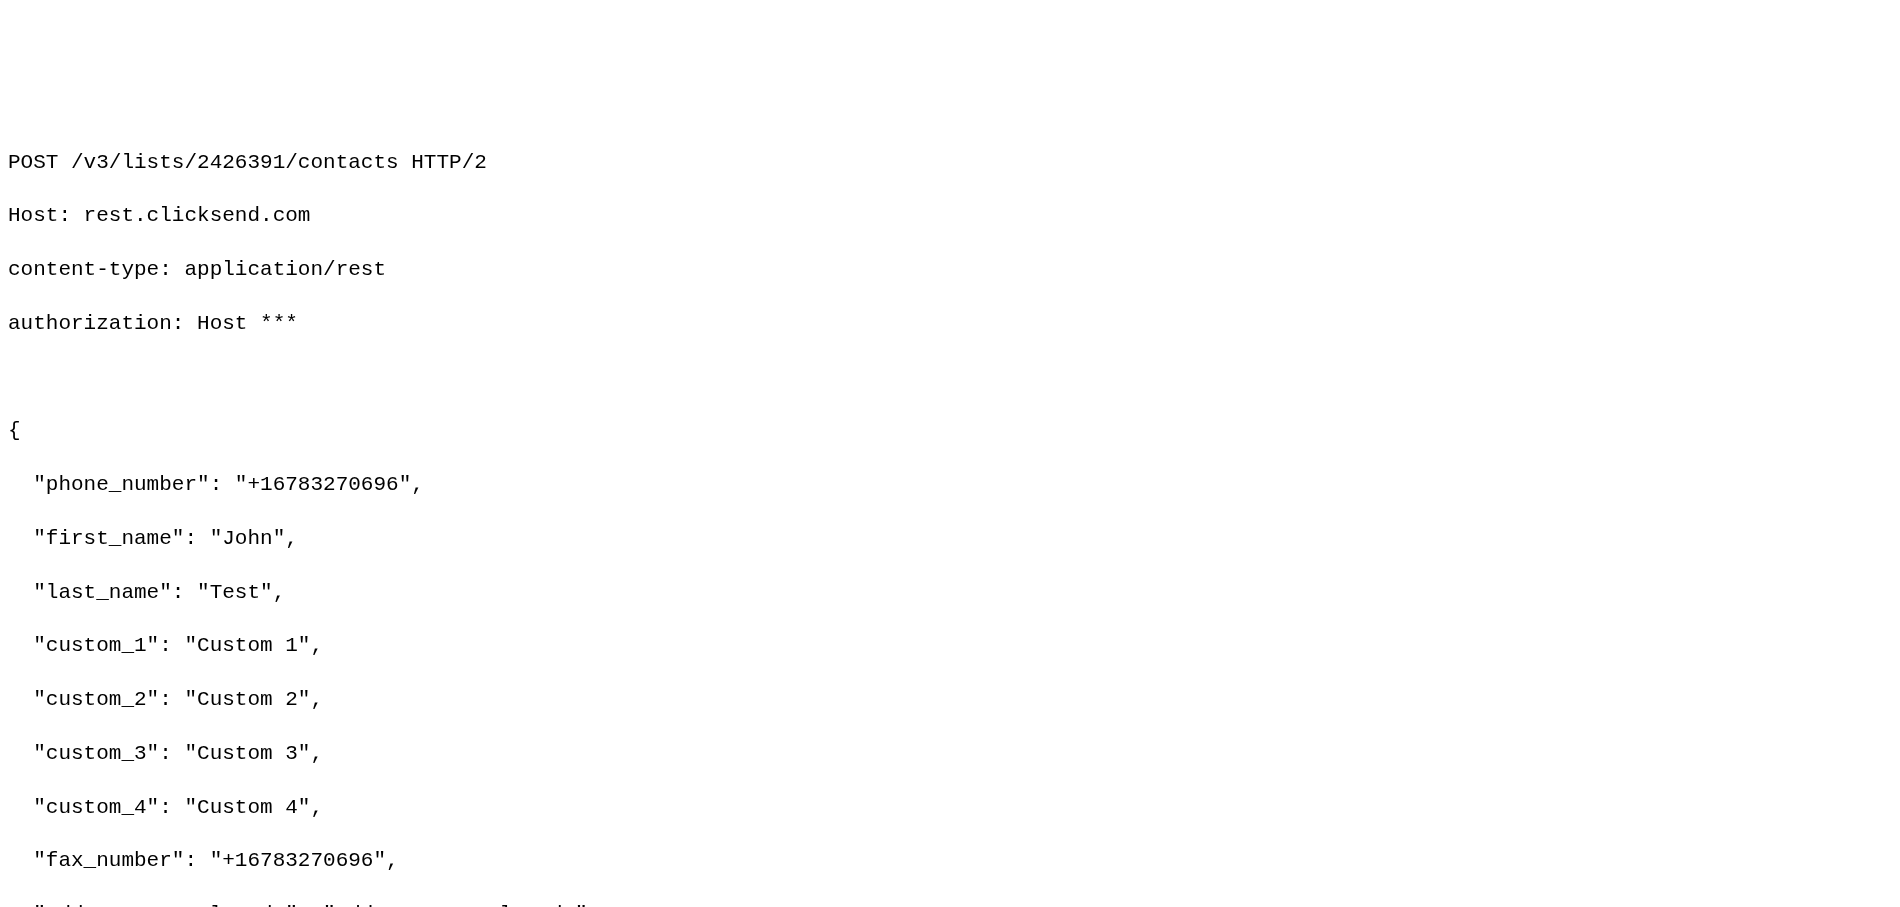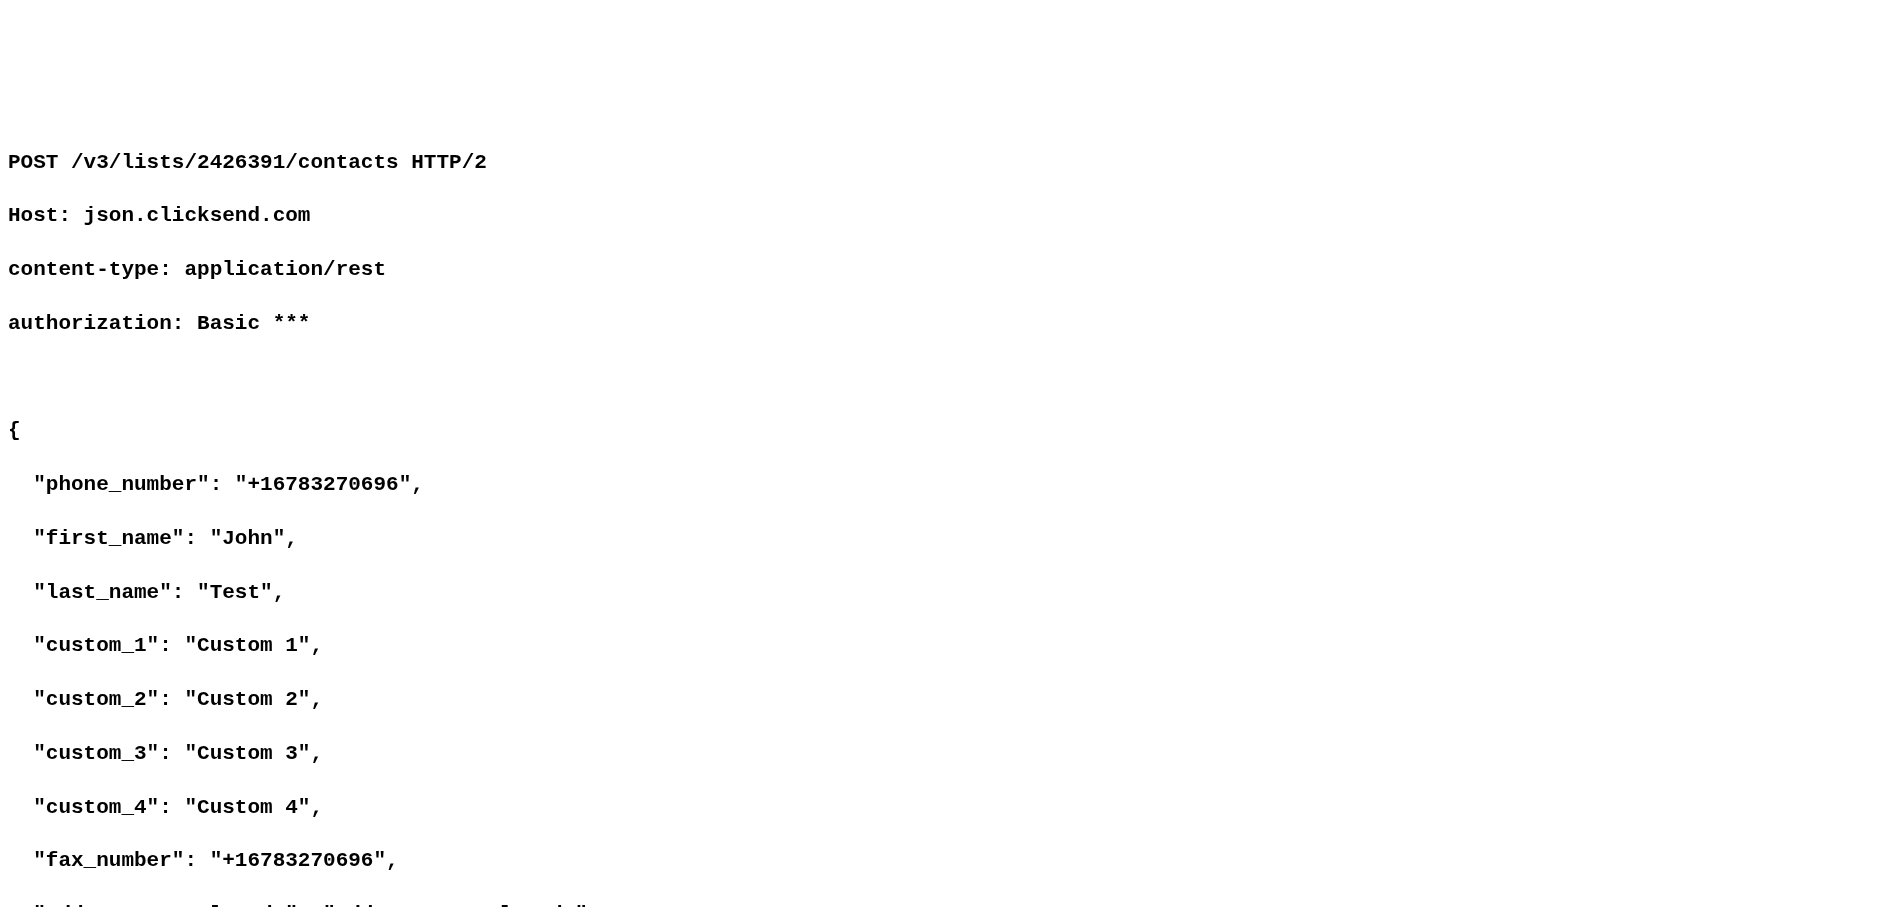--- a/index.html
+++ b/index.html
@@ -11,35 +11,34 @@
       background: #ffffff;
       font-family: "Consolas", "Courier New", monospace;
       font-size: 21px;
       line-height: 1.28;
       color: #000000;
       padding: 42px 8px;
       white-space: pre;
     }
     .line {
       display: block;
-      font-weight: bold;
     }
     .indent {
       padding-left: 2ch;
     }
   </style>
 </head>
 <body>
 
 
 
 <span class="line">POST /v3/lists/2426391/contacts HTTP/2</span>
-<span class="line">Host: json.clicksend.com</span>
+<span class="line">Host: rest.clicksend.com</span>
 <span class="line">content-type: application/rest</span>
-<span class="line">authorization: Basic ***</span>
+<span class="line">authorization: Host ***</span>
 <span class="line"> </span>
 <span class="line">{</span>
 <span class="line indent">"phone_number": "+16783270696",</span>
 <span class="line indent">"first_name": "John",</span>
 <span class="line indent">"last_name": "Test",</span>
 <span class="line indent">"custom_1": "Custom 1",</span>
 <span class="line indent">"custom_2": "Custom 2",</span>
 <span class="line indent">"custom_3": "Custom 3",</span>
 <span class="line indent">"custom_4": "Custom 4",</span>
 <span class="line indent">"fax_number": "+16783270696",</span>

